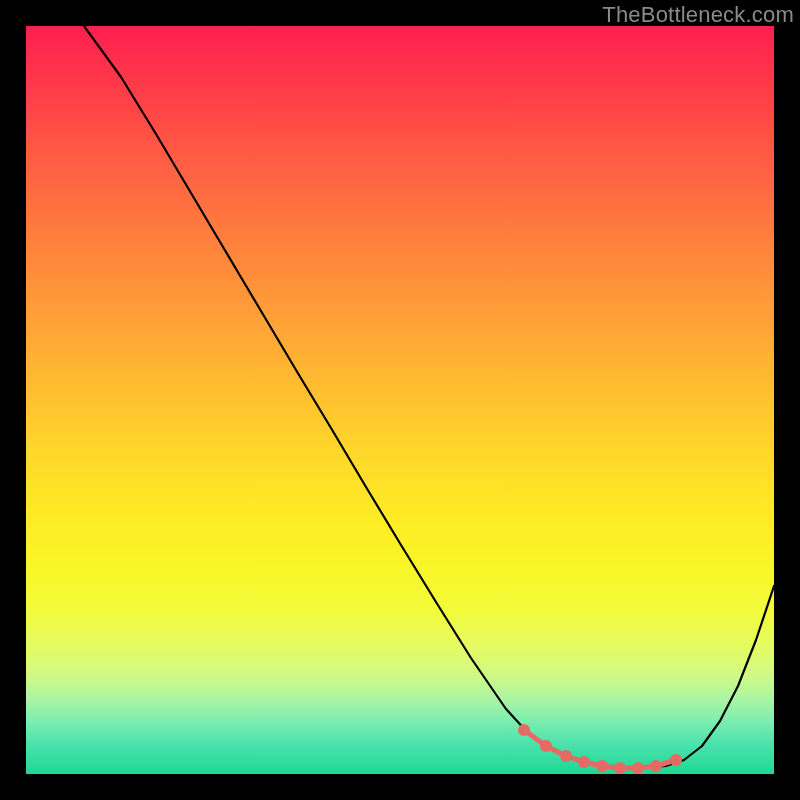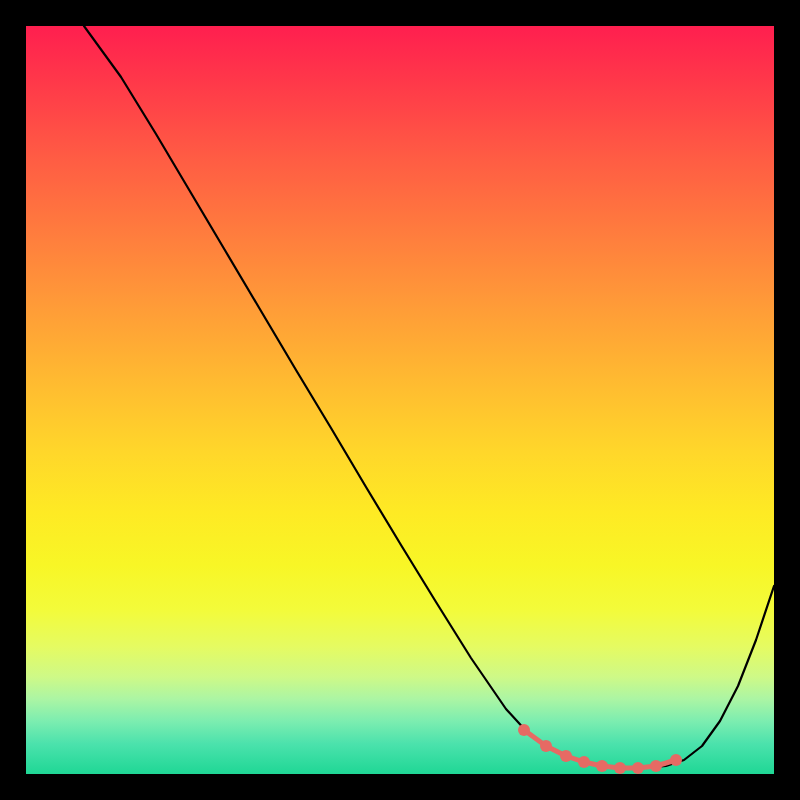--- a/index.html
+++ b/index.html
@@ -58,20 +58,21 @@
     width: 748px; height: 748px;
     z-index: 10;
   }
   
 </style>
 </head>
 <body>
 
 <div class="frame">
 
+  <div class="watermark">TheBottleneck.com</div>
 
   <div class="plot-area">
     <svg class="curve" viewBox="0 0 748 748">
       <path id="curve-path" fill="none" stroke="#000000" stroke-width="2.2" stroke-linejoin="round" stroke-linecap="round" d="M58 0 L95 51 L130 108 L165 167 L200 226 L235 285 L270 344 L305 402 L340 461 L375 519 L410 576 L445 632 L480 683 L502 707 L520 720 L540 730 L560 736 L580 740 L600 742 L620 742 L640 740 L658 734 L676 720 L694 695 L712 660 L730 614 L748 560"></path>
       <path id="marker-connector" fill="none" stroke="#e66a64" stroke-width="5" stroke-linecap="round" stroke-linejoin="round" d="M498 704 L520 720 L540 730 L558 736 L576 740 L594 742 L612 742 L630 740 L650 734"></path>
       <g id="marker-dots">
           <circle cx="498" cy="704" r="6" fill="#e66a64"></circle>
           <circle cx="520" cy="720" r="6" fill="#e66a64"></circle>
           <circle cx="540" cy="730" r="6" fill="#e66a64"></circle>
           <circle cx="558" cy="736" r="6" fill="#e66a64"></circle>

